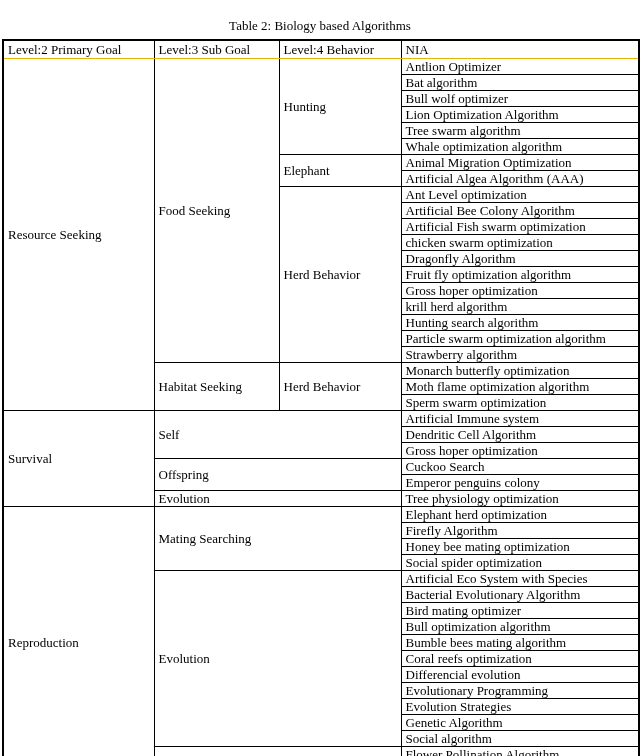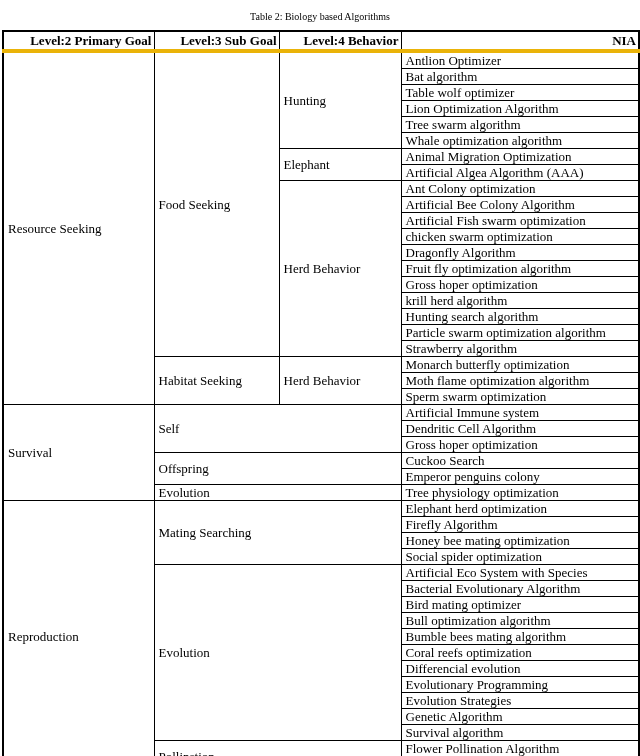--- a/index.html
+++ b/index.html
@@ -12,23 +12,23 @@
     font-family: "Liberation Serif", "DejaVu Serif", serif;
     color: #000000;
   }
   .page {
     width: 640px;
     height: 756px;
     position: relative;
   }
   .table-title {
     text-align: center;
-    font-size: 10px;
+    font-size: 13px;
     line-height: 20px;
-    padding-top: 7px;
+    padding-top: 16px;
     height: 23px;
   }
   table.algo-table {
     border-collapse: collapse;
     table-layout: fixed;
     width: 636px;
     height: 728px;
     margin-left: 2px;
     border: 2px solid #000000;
   }
@@ -36,24 +36,23 @@
   table.algo-table td {
     border: 1px solid #000000;
     font-size: 13px;
     padding: 0 2px 0 4px;
     overflow: hidden;
     white-space: nowrap;
     vertical-align: middle;
     text-align: left;
   }
   table.algo-table th {
-    font-weight: bold;
+    font-weight: normal;
     height: 17px;
-    border-bottom: 4px solid #eab308;
-    text-align: right;
+    border-bottom: 1px solid #eab308;
   }
   table.algo-table td {
     line-height: 15px;
     font-weight: normal;
   }
   col.c1 { width: 151px; }
   col.c2 { width: 125px; }
   col.c3 { width: 122px; }
   col.c4 { width: 238px; }
 </style>
@@ -81,41 +80,41 @@
         <tr>
           <td rowspan="22">Resource Seeking</td>
           <td rowspan="19">Food Seeking</td>
           <td rowspan="6">Hunting</td>
           <td>Antlion Optimizer</td>
         </tr>
         <tr>
           <td>Bat algorithm</td>
         </tr>
         <tr>
-          <td>Table wolf optimizer</td>
+          <td>Bull wolf optimizer</td>
         </tr>
         <tr>
           <td>Lion Optimization Algorithm</td>
         </tr>
         <tr>
           <td>Tree swarm algorithm</td>
         </tr>
         <tr>
           <td>Whale optimization algorithm</td>
         </tr>
         <tr>
           <td rowspan="2">Elephant</td>
           <td>Animal Migration Optimization</td>
         </tr>
         <tr>
           <td>Artificial Algea Algorithm (AAA)</td>
         </tr>
         <tr>
           <td rowspan="11">Herd Behavior</td>
-          <td>Ant Colony optimization</td>
+          <td>Ant Level optimization</td>
         </tr>
         <tr>
           <td>Artificial Bee Colony Algorithm</td>
         </tr>
         <tr>
           <td>Artificial Fish swarm optimization</td>
         </tr>
         <tr>
           <td>chicken swarm optimization</td>
         </tr>
@@ -212,21 +211,21 @@
         <tr>
           <td>Evolutionary Programming</td>
         </tr>
         <tr>
           <td>Evolution Strategies</td>
         </tr>
         <tr>
           <td>Genetic Algorithm</td>
         </tr>
         <tr>
-          <td>Survival algorithm</td>
+          <td>Social algorithm</td>
         </tr>
         <tr>
           <td rowspan="2" colspan="2">Pollinstion</td>
           <td>Flower Pollination Algorithm</td>
         </tr>
         <tr>
           <td>Forest optimization algorithm</td>
         </tr>
       </tbody>
   </table>

